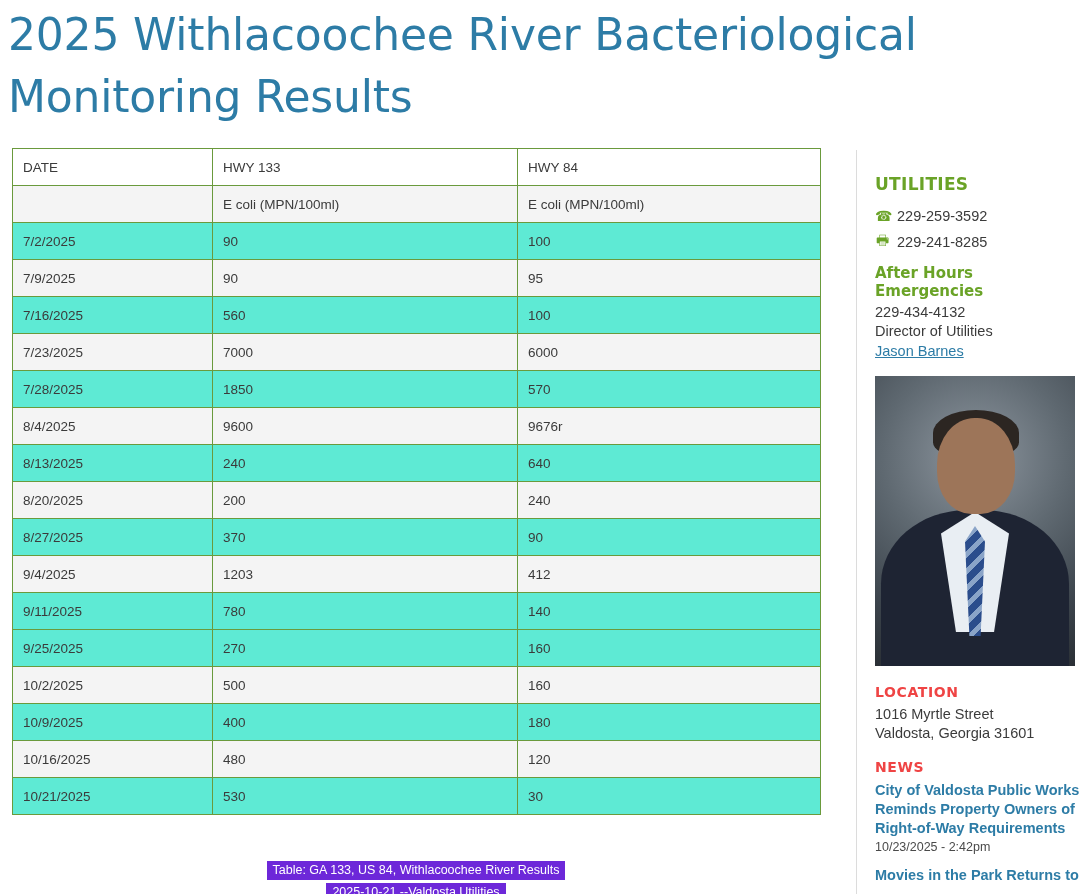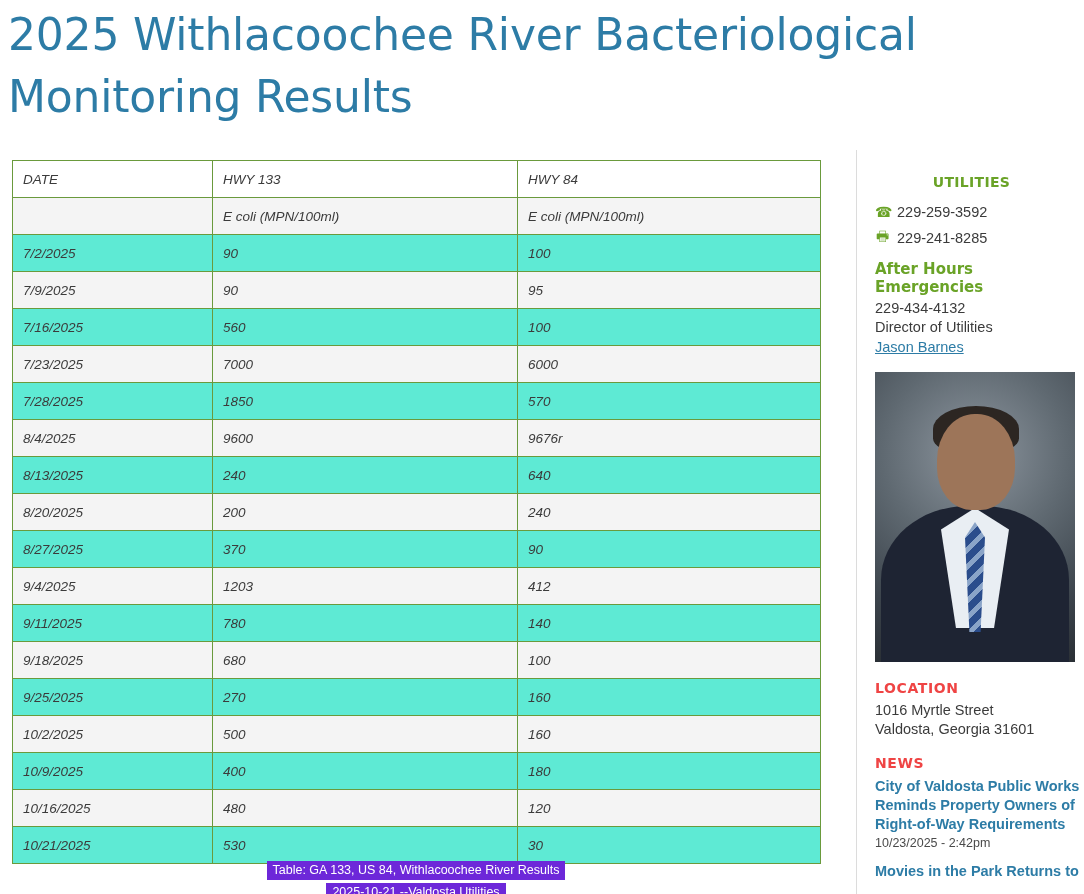--- a/index.html
+++ b/index.html
@@ -24,24 +24,23 @@
     font-family: "DejaVu Sans", sans-serif;
     font-weight: 400;
     font-size: 44px;
     line-height: 1.42;
     color: #2d7ca6;
     letter-spacing: -0.2px;
     width: 1000px;
   }
   .content {
     position: absolute;
-    top: 160px;
+    top: 148px;
     left: 12px;
     width: 808px;
-    font-style: italic;
   }
   table.results {
     border-collapse: collapse;
     width: 808px;
     table-layout: fixed;
     font-size: 13.5px;
   }
   table.results td, table.results th {
     border: 1px solid #6a9a3c;
     padding: 10px 10px;
@@ -80,26 +79,25 @@
     position: absolute;
     top: 150px;
     left: 856px;
     width: 228px;
     border-left: 1px solid #dcdcdc;
     padding-left: 18px;
     height: 744px;
   }
   .side-title {
     font-family: "DejaVu Sans", sans-serif;
-    font-size: 14px;
+    font-size: 17px;
     font-weight: 700;
     color: #6aa327;
     margin: 24px 16px 14px 0;
     letter-spacing: 0.3px;
-    text-align: center;
   }
   .contact-line {
     display: flex;
     align-items: center;
     gap: 7px;
     font-size: 14.5px;
     color: #3b3b3b;
     margin-bottom: 6px;
   }
   .contact-line .ic {
@@ -269,25 +267,20 @@
         <tr class="row-alt">
           <td>9/4/2025</td>
           <td>1203</td>
           <td>412</td>
         </tr>
         <tr class="row-plain">
           <td>9/11/2025</td>
           <td>780</td>
           <td>140</td>
         </tr>
-        <tr class="row-alt">
-          <td>9/18/2025</td>
-          <td>680</td>
-          <td>100</td>
-        </tr>
         <tr class="row-plain">
           <td>9/25/2025</td>
           <td>270</td>
           <td>160</td>
         </tr>
         <tr class="row-alt">
           <td>10/2/2025</td>
           <td>500</td>
           <td>160</td>
         </tr>

